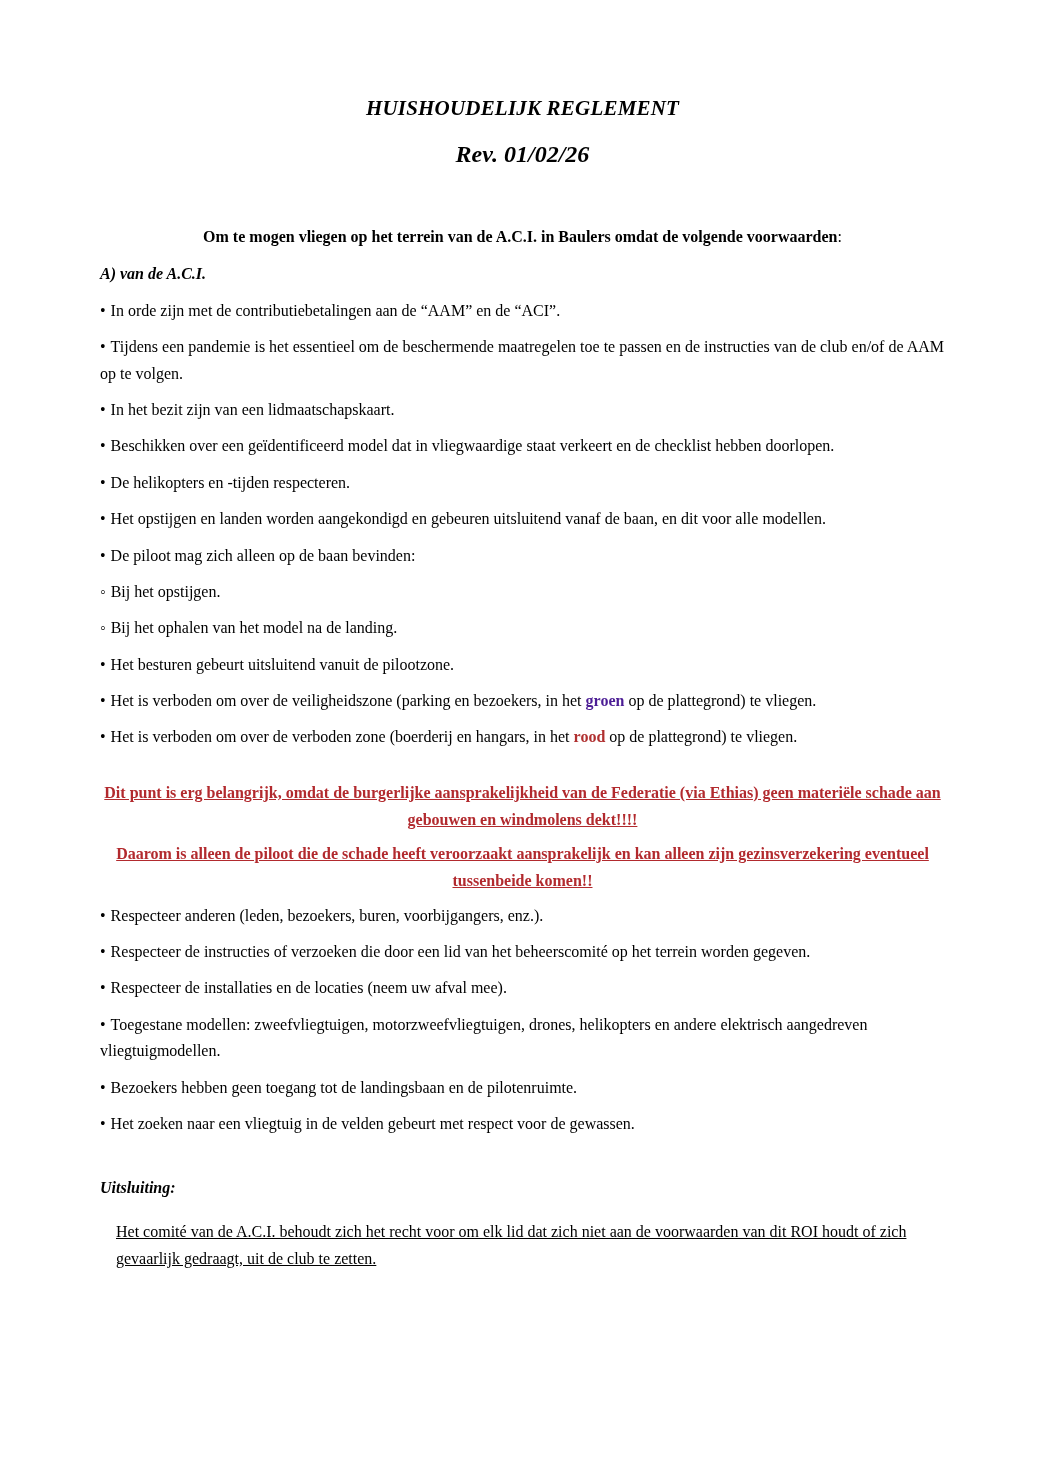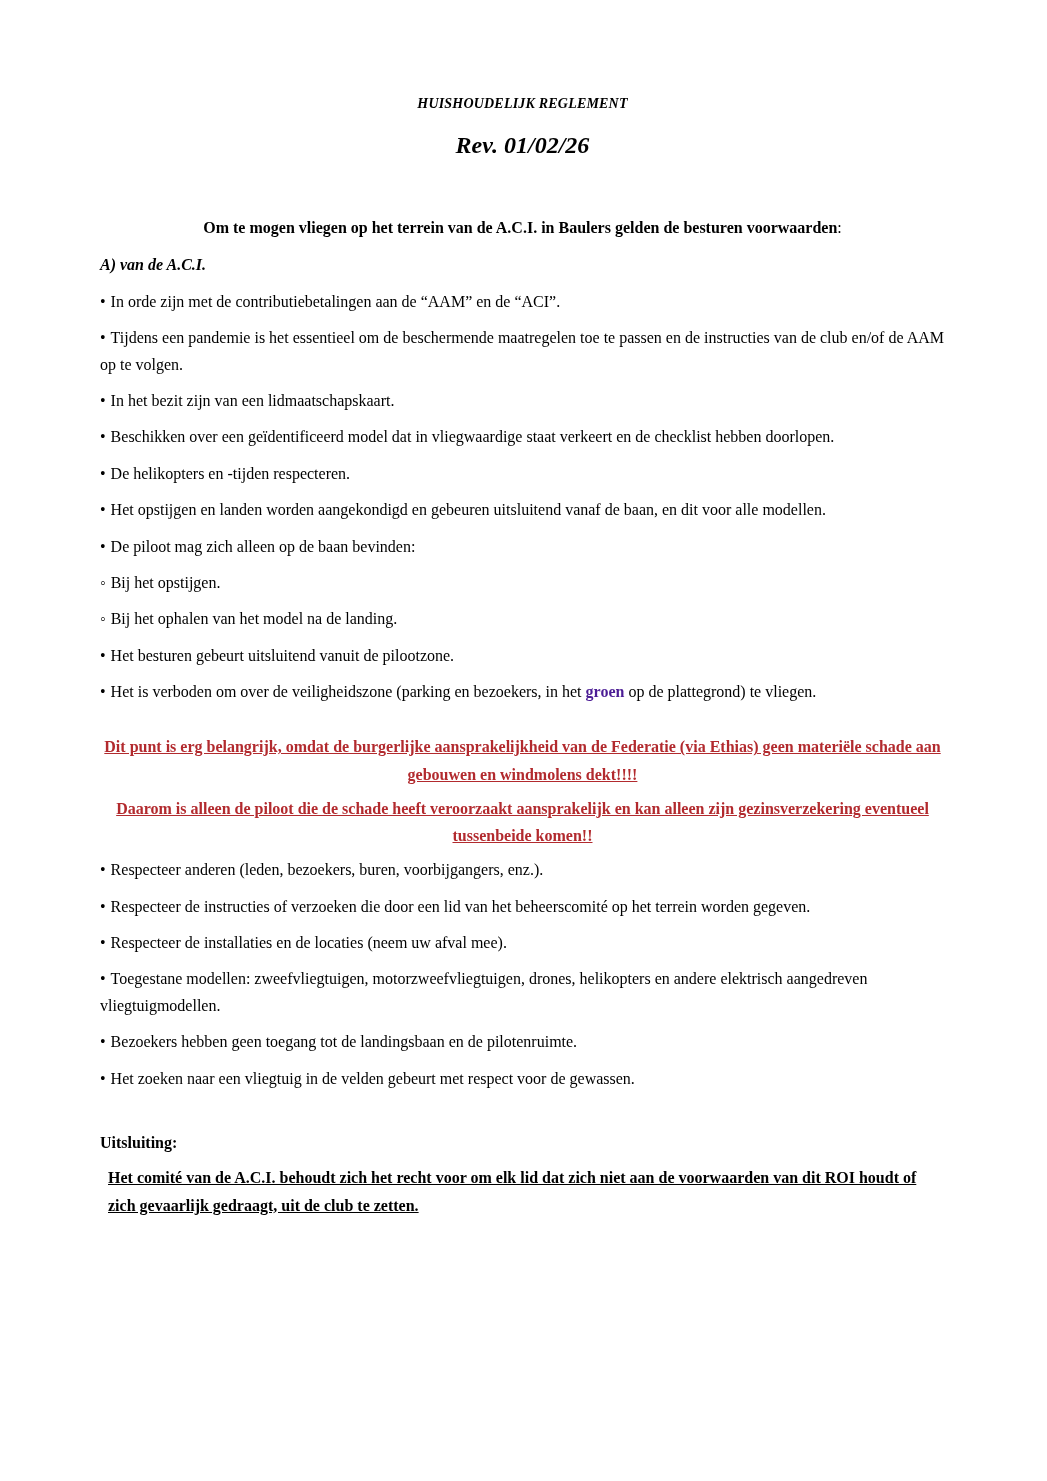--- a/index.html
+++ b/index.html
@@ -15,21 +15,21 @@
     color: #000000;
     overflow: hidden;
   }
   .page {
     box-sizing: border-box;
     width: 1047px;
     height: 1481px;
     padding: 96px 102px 0 100px;
   }
   .doc-title {
-    font-size: 14px;
+    font-size: 21px;
     font-weight: bold;
     font-style: italic;
     text-align: center;
     margin: 0 0 20px 0;
     letter-spacing: 0.2px;
   }
   .doc-revision {
     font-size: 24px;
     font-weight: bold;
     font-style: italic;
@@ -62,53 +62,55 @@
     margin: 28px 0 8px 0;
   }
   .important p {
     margin: 0 0 7px 0;
     line-height: 1.7;
     text-decoration: underline;
   }
   .important p:last-child { margin-bottom: 0; }
   .exclusion-heading {
     font-weight: bold;
+    font-style: italic;
     margin: 38px 0 4px 0;
     line-height: 1.65;
   }
   .exclusion-text {
-    font-weight: bold;
+    font-weight: normal;
     text-decoration: underline;
-    margin: 8px;
+    margin: 16px;
     line-height: 1.7;
   }
 </style>
 </head>
 <body>
 
 <div class="page">
 
   <h1 class="doc-title">HUISHOUDELIJK REGLEMENT</h1>
   <h2 class="doc-revision">Rev. 01/02/26</h2>
 
-  <p class="intro"><span class="b">Om te mogen vliegen op het terrein van de A.C.I. in Baulers gelden de besturen voorwaarden</span><span>:</span></p>
+  <p class="intro"><span class="b">Om te mogen vliegen op het terrein van de A.C.I. in Baulers omdat de volgende voorwaarden</span><span>:</span></p>
 
   <p class="section-heading">A) van de A.C.I.</p>
 
   <p class="bullet"><span class="marker">•</span><span>In orde zijn met de contributiebetalingen aan de “AAM” en de “ACI”.</span></p>
   <p class="bullet"><span class="marker">•</span><span>Tijdens een pandemie is het essentieel om de beschermende maatregelen toe te passen en de instructies van de club en/of de AAM op te volgen.</span></p>
   <p class="bullet"><span class="marker">•</span><span>In het bezit zijn van een lidmaatschapskaart.</span></p>
   <p class="bullet"><span class="marker">•</span><span>Beschikken over een geïdentificeerd model dat in vliegwaardige staat verkeert en de checklist hebben doorlopen.</span></p>
   <p class="bullet"><span class="marker">•</span><span>De helikopters en -tijden respecteren.</span></p>
   <p class="bullet"><span class="marker">•</span><span>Het opstijgen en landen worden aangekondigd en gebeuren uitsluitend vanaf de baan, en dit voor alle modellen.</span></p>
   <p class="bullet"><span class="marker">•</span><span>De piloot mag zich alleen op de baan bevinden:</span></p>
   <p class="bullet"><span class="marker">◦</span><span>Bij het opstijgen.</span></p>
   <p class="bullet"><span class="marker">◦</span><span>Bij het ophalen van het model na de landing.</span></p>
   <p class="bullet"><span class="marker">•</span><span>Het besturen gebeurt uitsluitend vanuit de pilootzone.</span></p>
   <p class="bullet"><span class="marker">•</span><span>Het is verboden om over de veiligheidszone (parking en bezoekers, in het </span><span class="hl-green">groen</span><span> op de plattegrond) te vliegen.</span></p>
+  <p class="bullet"><span class="marker">•</span><span>Het is verboden om over de verboden zone (boerderij en hangars, in het </span><span class="hl-red">rood</span><span> op de plattegrond) te vliegen.</span></p>
 
   <div class="important">
     <p>Dit punt is erg belangrijk, omdat de burgerlijke aansprakelijkheid van de Federatie (via Ethias) geen materiële schade aan gebouwen en windmolens dekt!!!!</p>
     <p>Daarom is alleen de piloot die de schade heeft veroorzaakt aansprakelijk en kan alleen zijn gezinsverzekering eventueel tussenbeide komen!!</p>
   </div>
 
   <p class="bullet"><span class="marker">•</span><span>Respecteer anderen (leden, bezoekers, buren, voorbijgangers, enz.).</span></p>
   <p class="bullet"><span class="marker">•</span><span>Respecteer de instructies of verzoeken die door een lid van het beheerscomité op het terrein worden gegeven.</span></p>
   <p class="bullet"><span class="marker">•</span><span>Respecteer de installaties en de locaties (neem uw afval mee).</span></p>
   <p class="bullet"><span class="marker">•</span><span>Toegestane modellen: zweefvliegtuigen, motorzweefvliegtuigen, drones, helikopters en andere elektrisch aangedreven vliegtuigmodellen.</span></p>

